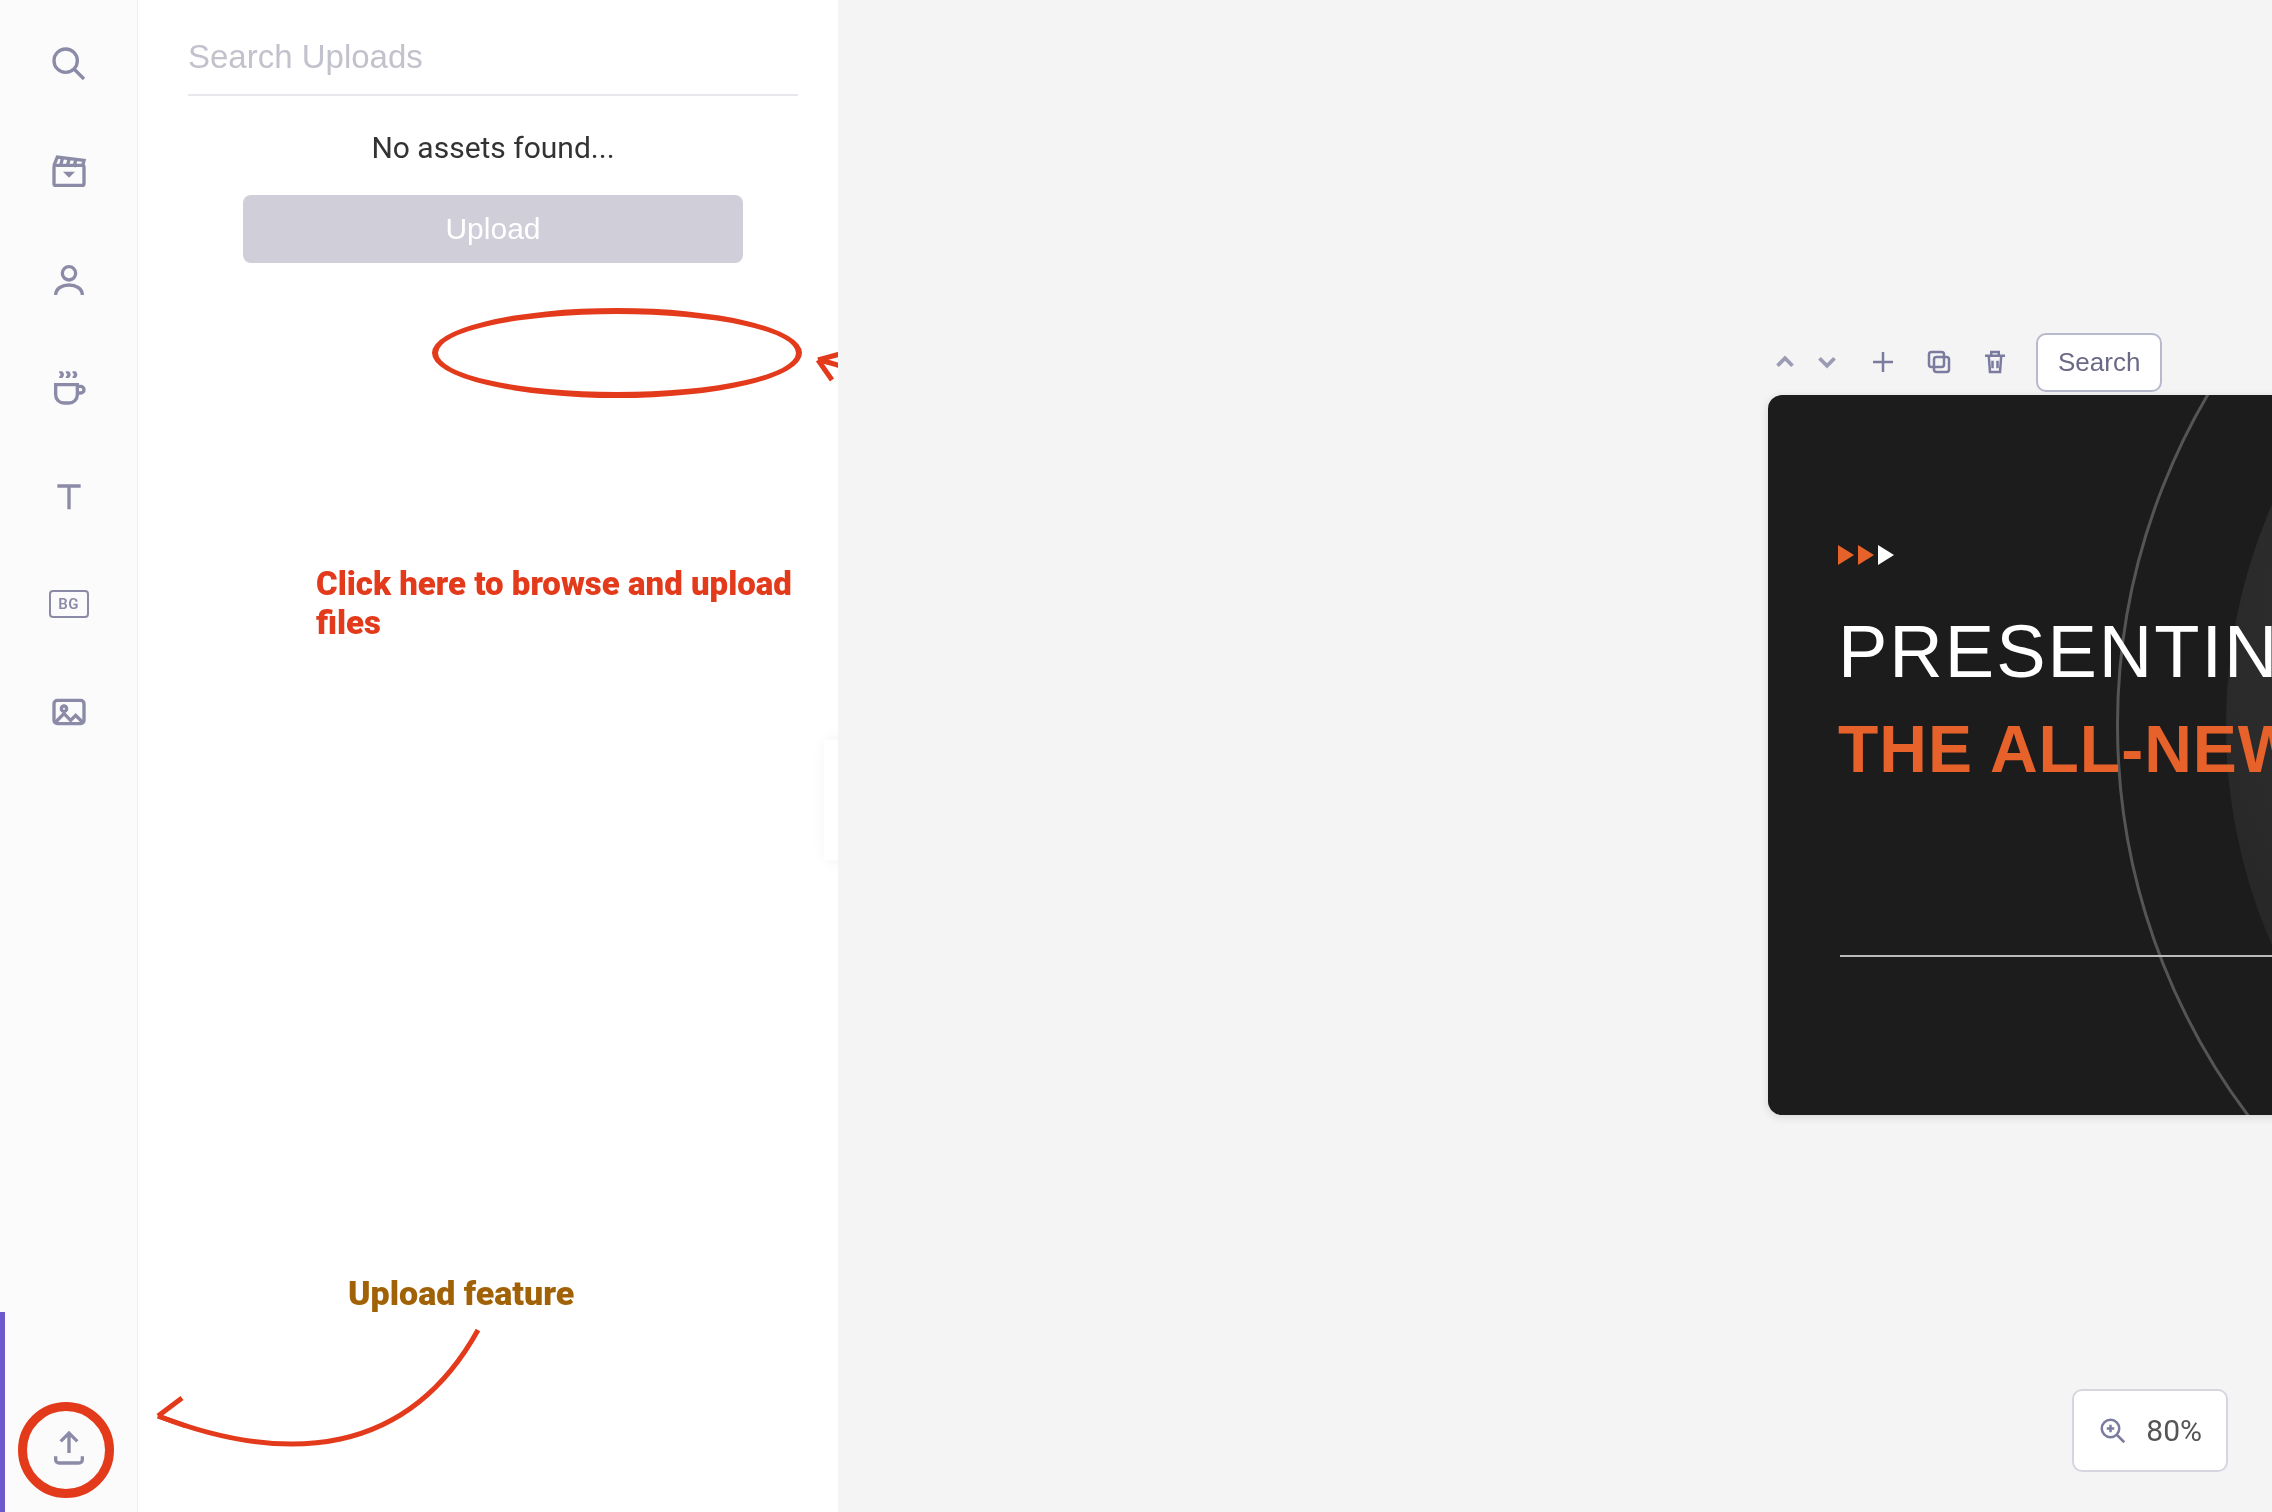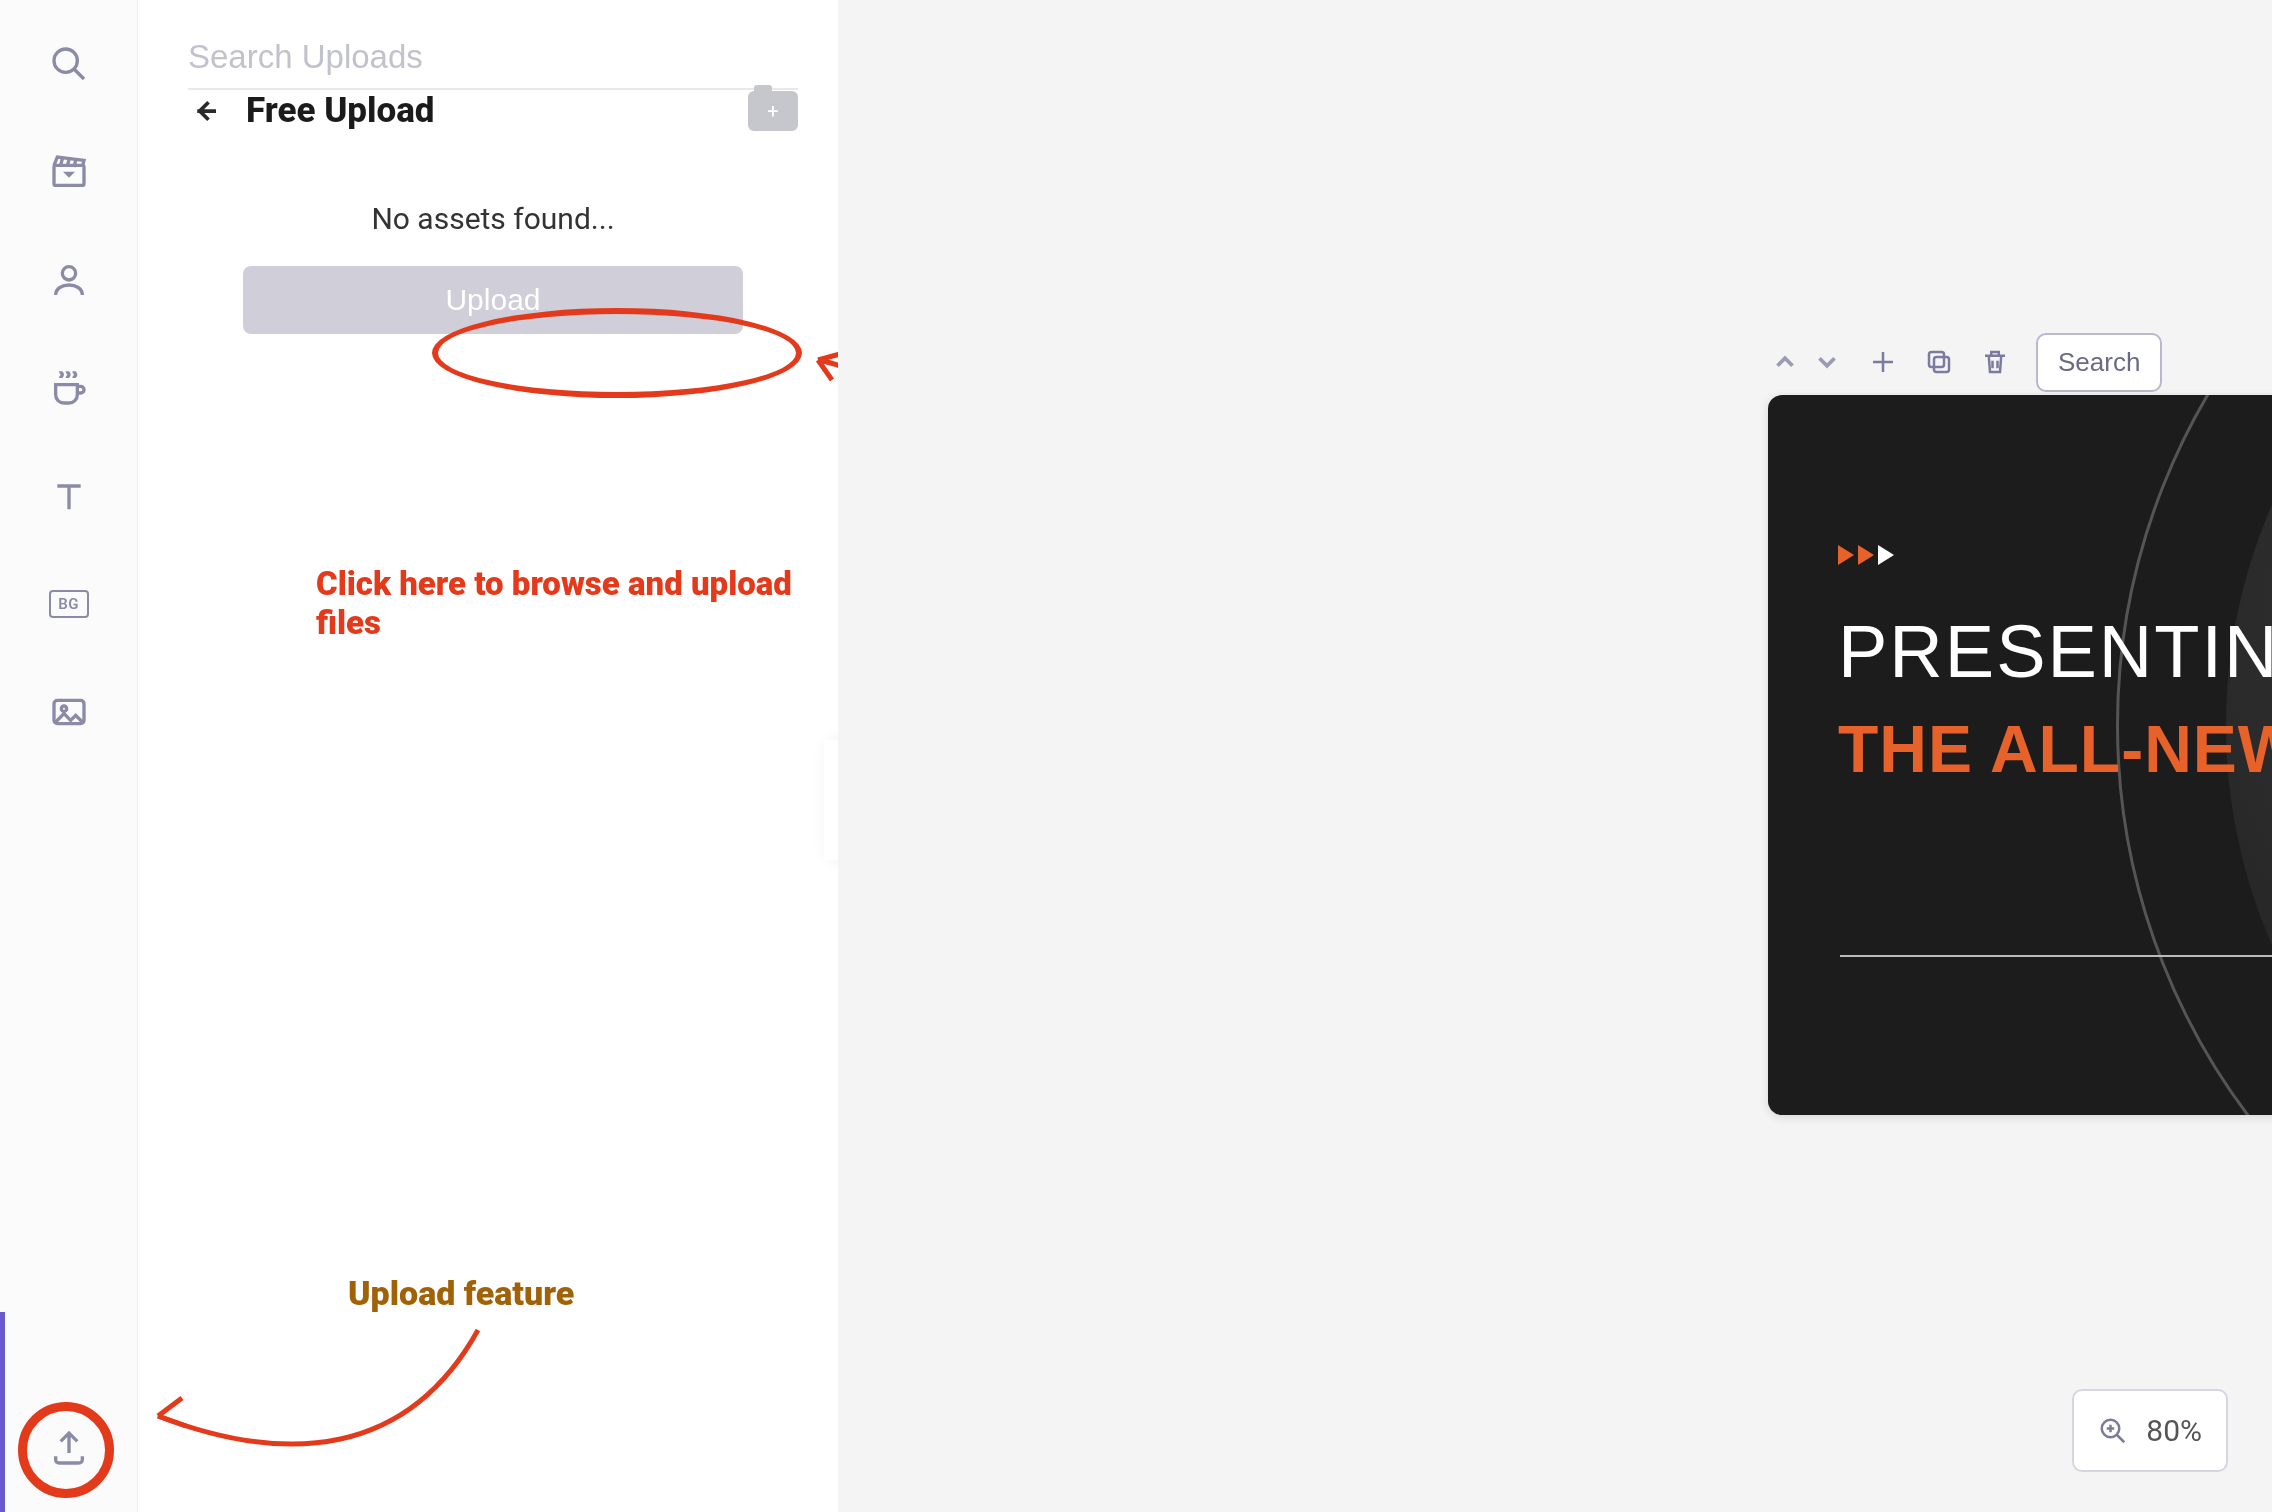--- a/index.html
+++ b/index.html
@@ -12,21 +12,21 @@
   .rail svg { width:40px; height:40px; stroke:#8b8ba8; fill:none; stroke-width:2; }
   .rail .bg-chip { width:40px; height:28px; border:2px solid #8b8ba8; border-radius:4px; display:flex; align-items:center; justify-content:center; font-size:15px; color:#8b8ba8; font-weight:600; letter-spacing:0.5px; }
   .rail .upload-ico { position:absolute; bottom:40px; left:50%; transform:translateX(-50%); }
   .rail .active-strip { position:absolute; bottom:0; left:0; width:5px; height:200px; background:#6a5acd; }
 
   
   .anno-circle { position:absolute; width:96px; height:96px; border:9px solid #e43a1c; border-radius:50%; bottom:14px; left:18px; pointer-events:none; }
 
   
   .panel { width:700px; background:#ffffff; padding:38px 40px 0 50px; position:relative; }
-  .search-wrap { border-bottom:2px solid #e7e7ec; padding-bottom:12px; }
+  .search-wrap { border-bottom:2px solid #e7e7ec; padding-bottom:18px; margin-bottom:34px; }
   .search-input { width:100%; border:none; outline:none; font-size:33px; color:#333; background:transparent; }
   .search-input::placeholder { color:#c2c2cd; }
 
   .panel-head { display:flex; align-items:center; gap:22px; margin-bottom:70px; }
   .back-btn { width:36px; height:36px; display:flex; align-items:center; justify-content:center; cursor:pointer; }
   .back-btn svg { width:30px; height:30px; stroke:#2a2a2a; stroke-width:3; fill:none; }
   .panel-title { font-size:35px; font-weight:800; color:#1b1b1b; flex:1; }
   .folder-btn { width:50px; height:40px; background:#c5c7cd; border-radius:6px; display:flex; align-items:center; justify-content:center; cursor:pointer; position:relative; }
   .folder-btn::before { content:""; position:absolute; top:-6px; left:6px; width:18px; height:8px; background:#c5c7cd; border-radius:3px 3px 0 0; }
   .folder-btn span { color:#fff; font-size:20px; font-weight:400; }
@@ -136,31 +136,20 @@
         </svg>
     </div>
     <div class="anno-circle"></div>
   </div>
 
   <div class="panel">
     <div class="search-wrap">
       <input class="search-input" placeholder="Search Uploads" style="">
     </div>
 
-    <div class="panel-head">
-      <div class="back-btn">
-        <svg viewBox="0 0 24 24">
-            <path d="M14 5l-7 7 7 7M5 12h15"></path>
-          </svg>
-      </div>
-      <div class="panel-title">Free Upload</div>
-      <div class="folder-btn">
-          <span>+</span>
-        </div>
-    </div>
 
     <div class="no-assets">No assets found...</div>
     <button class="upload-btn">Upload</button>
 
     <div class="anno-ellipse"></div>
     <div class="anno-text-upload">Click here to browse and upload files</div>
 
     <svg class="anno-arrow" style="left:640px; top:320px;" width="180" height="240" viewBox="0 0 180 240">
       <path d="M150 230 C 170 150, 140 60, 40 40" stroke="#e43a1c" stroke-width="5" fill="none"></path>
       <path d="M40 40 l22 -6 M40 40 l14 20" stroke="#e43a1c" stroke-width="5" fill="none"></path>

